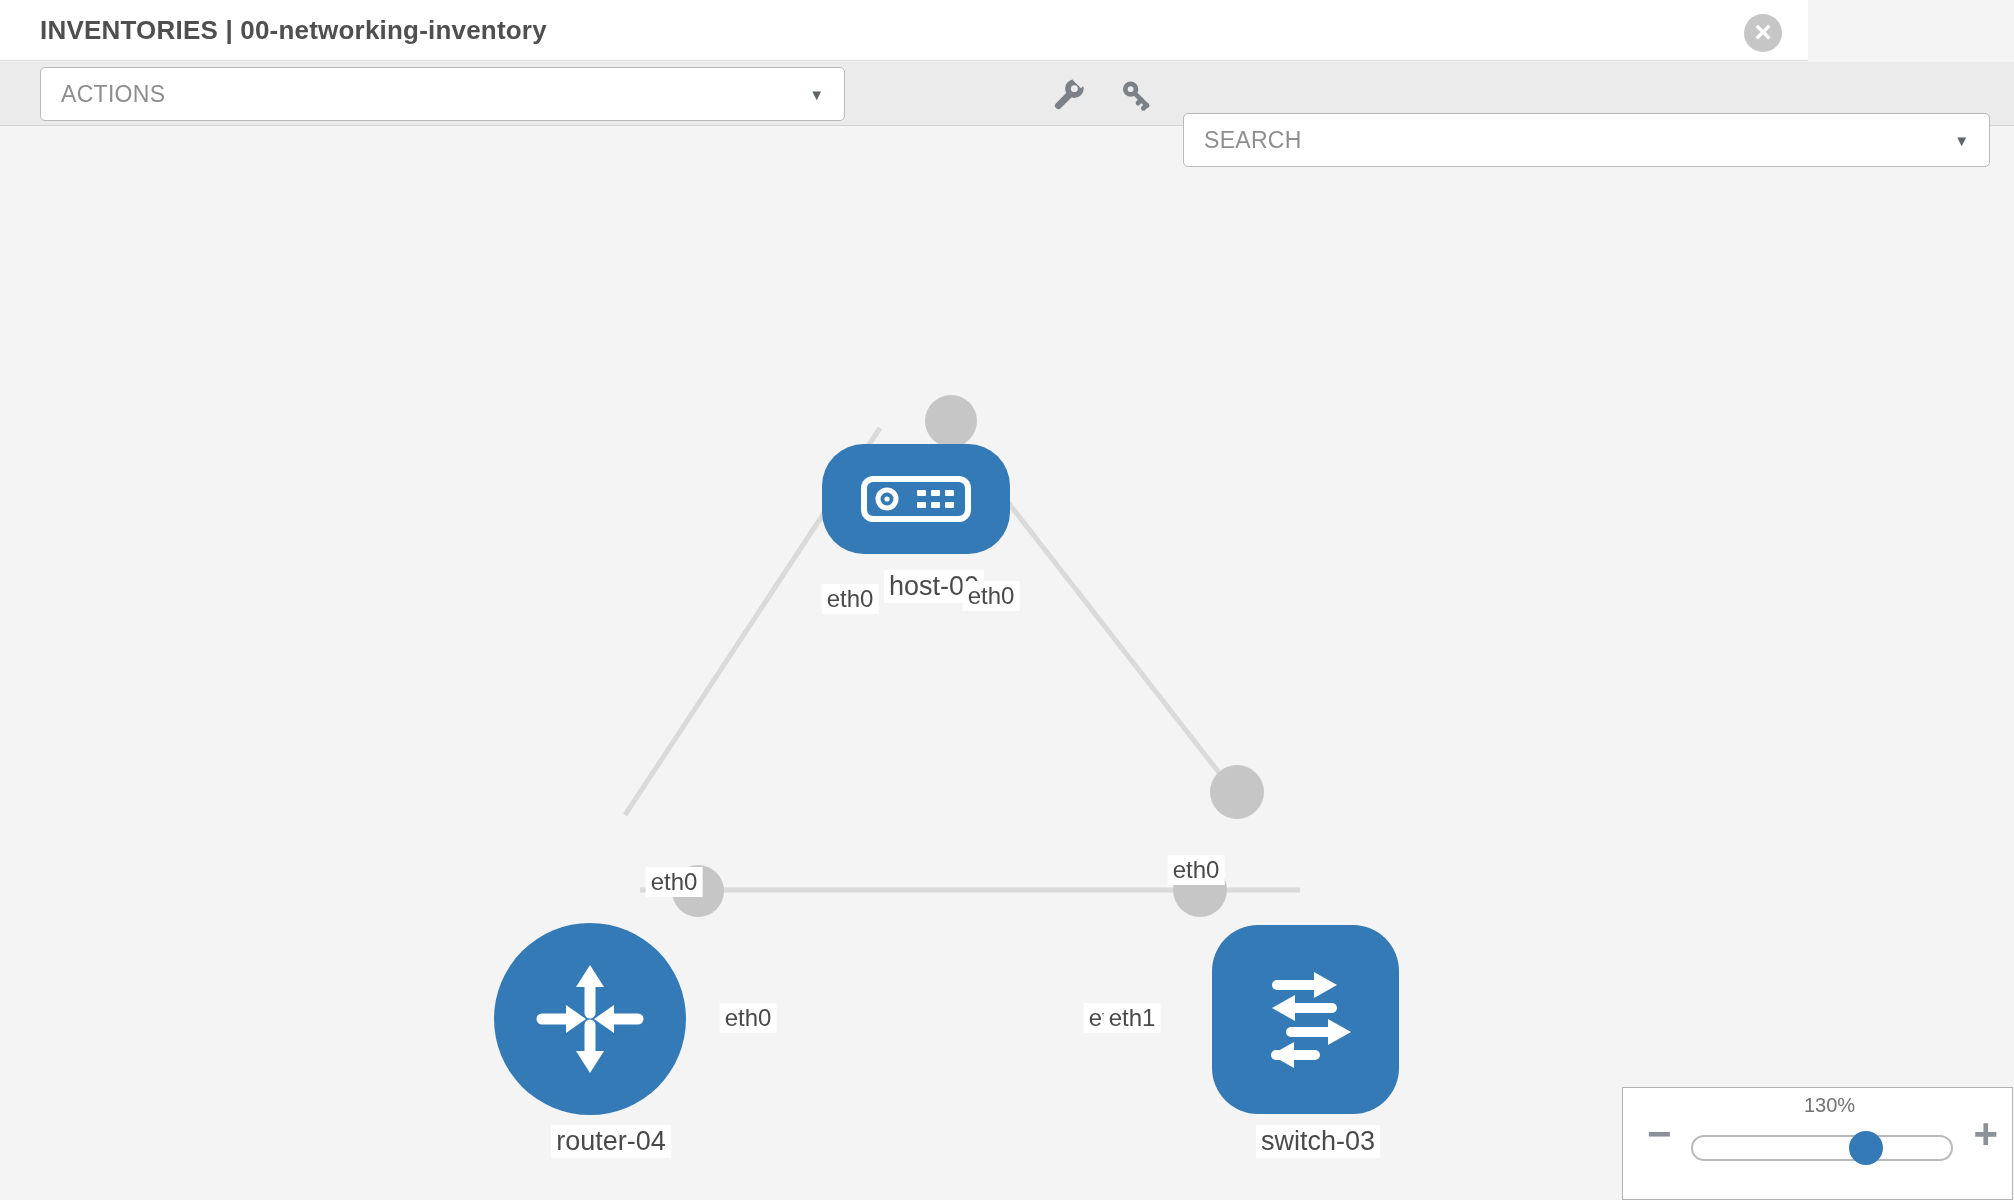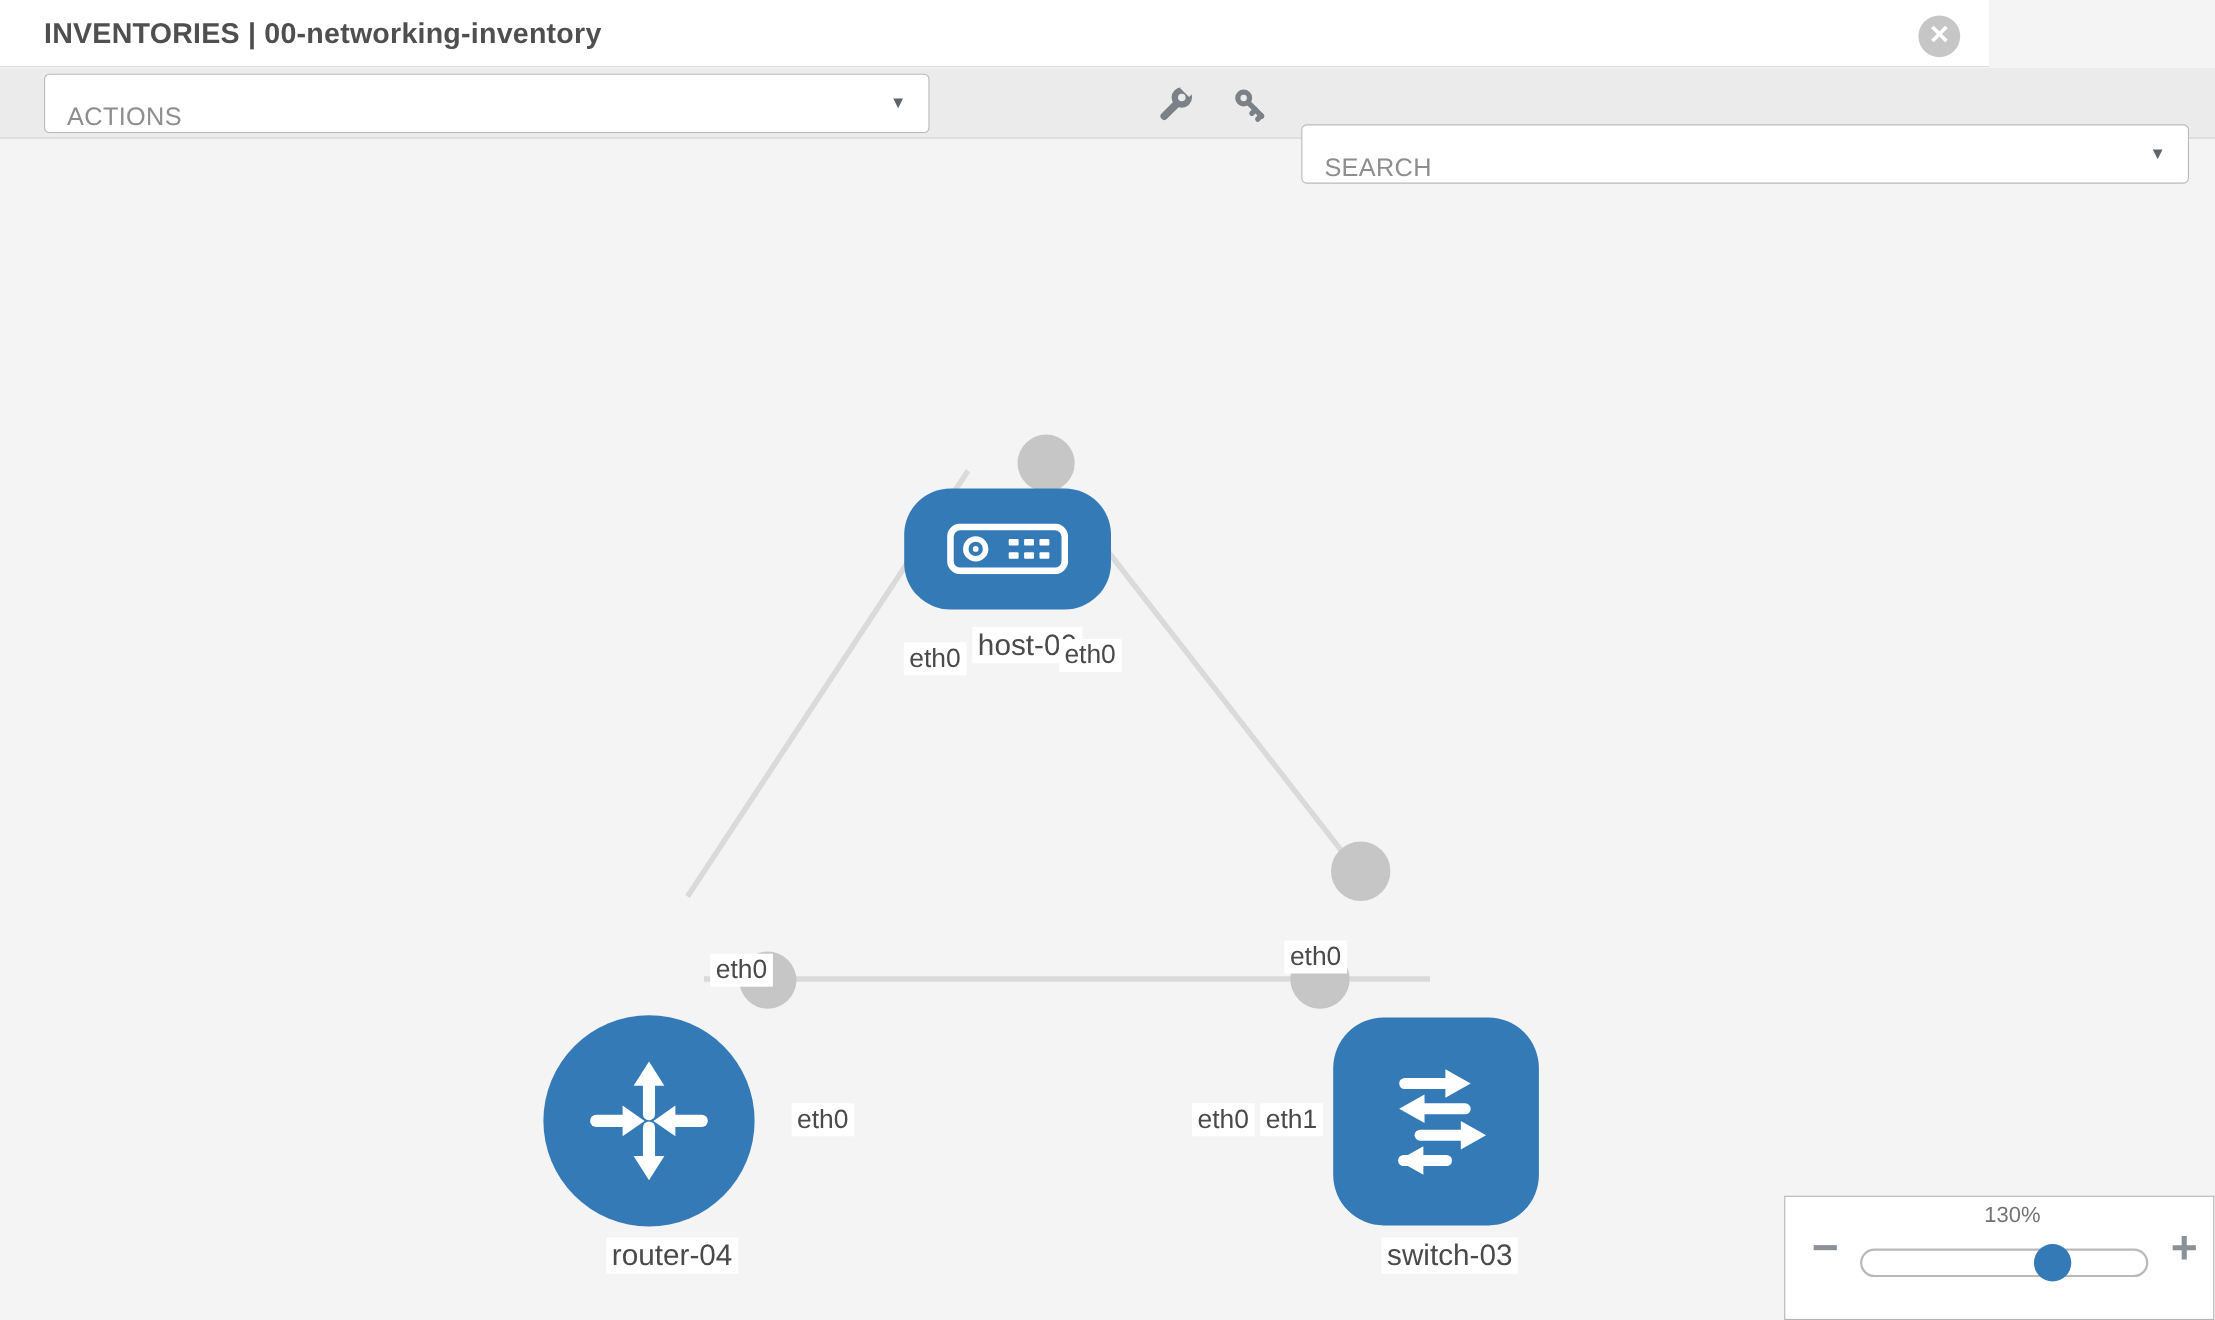--- a/index.html
+++ b/index.html
@@ -12,21 +12,21 @@
   .header-title { position:absolute; left:40px; top:15px; font-size:26px;
     font-weight:bold; color:#4f4f4f; letter-spacing:0.2px; }
   .close-btn { position:absolute; right:26px; top:14px; width:38px; height:38px;
     border-radius:50%; background:#c6c6c6; color:#ffffff; text-align:center;
     line-height:36px; font-size:30px; font-weight:bold; cursor:pointer; }
 
   
   .toolbar { position:absolute; left:0; top:62px; width:2014px; height:64px;
     background:#ebebeb; border-bottom:1px solid #d2d2d2; z-index:10; }
   .select-box { position:absolute; top:5px; height:54px; background:#ffffff;
-    border:1px solid #b9b9b9; border-radius:5px; display:flex; align-items:flex-end;
+    border:1px solid #b9b9b9; border-radius:5px; display:flex; align-items:center;
     padding:0 20px; cursor:pointer; }
   .select-box .sel-label { font-size:23px; color:#8e8e8e; letter-spacing:0.3px; }
   .select-box .chev { position:absolute; right:20px; top:50%; transform:translateY(-50%);
     font-size:15px; color:#5f6468; }
   .actions-box { left:40px;  width:805px; }
   .search-box  { left:1183px; width:807px;margin-top:46px; }
   .tool-icon { position:absolute; top:16px; width:34px; height:34px; cursor:pointer; }
   .wrench-pos { left:1051px; }
   .key-pos    { left:1120px; }
 
@@ -47,21 +47,21 @@
   .lbl-if   { font-size:24px; }
   .host-name   { left:934px;  top:443px; }
   .router-name { left:611px;  top:998px; }
   .switch-name { left:1318px; top:998px; }
   .if-host-left   { left:850px;  top:457px; }
   .if-host-right  { left:991px;  top:454px; }
   .if-router-top  { left:674px;  top:740px; }
   .if-switch-top  { left:1196px; top:728px; }
   .if-l3-left     { left:748px;  top:876px; }
   .if-l3-back     { left:1112px; top:876px; z-index:3; }
-  .if-l3-front    { left:1174px; top:876px; z-index:4; }
+  .if-l3-front    { left:1132px; top:876px; z-index:4; }
 
   
   .zoom-panel { position:absolute; left:1622px; top:1087px; width:391px; height:113px;
     background:#ffffff; border:1px solid #b3b3b3; z-index:11; }
   .zoom-value { position:absolute; left:12px; top:6px; width:100%; text-align:center;
     font-size:20px; color:#737373; }
   .zoom-minus, .zoom-plus { position:absolute; top:26px; font-size:42px; font-weight:bold;
     color:#8b9197; cursor:pointer; line-height:40px; }
   .zoom-minus { left:24px; }
   .zoom-plus  { right:14px; }

